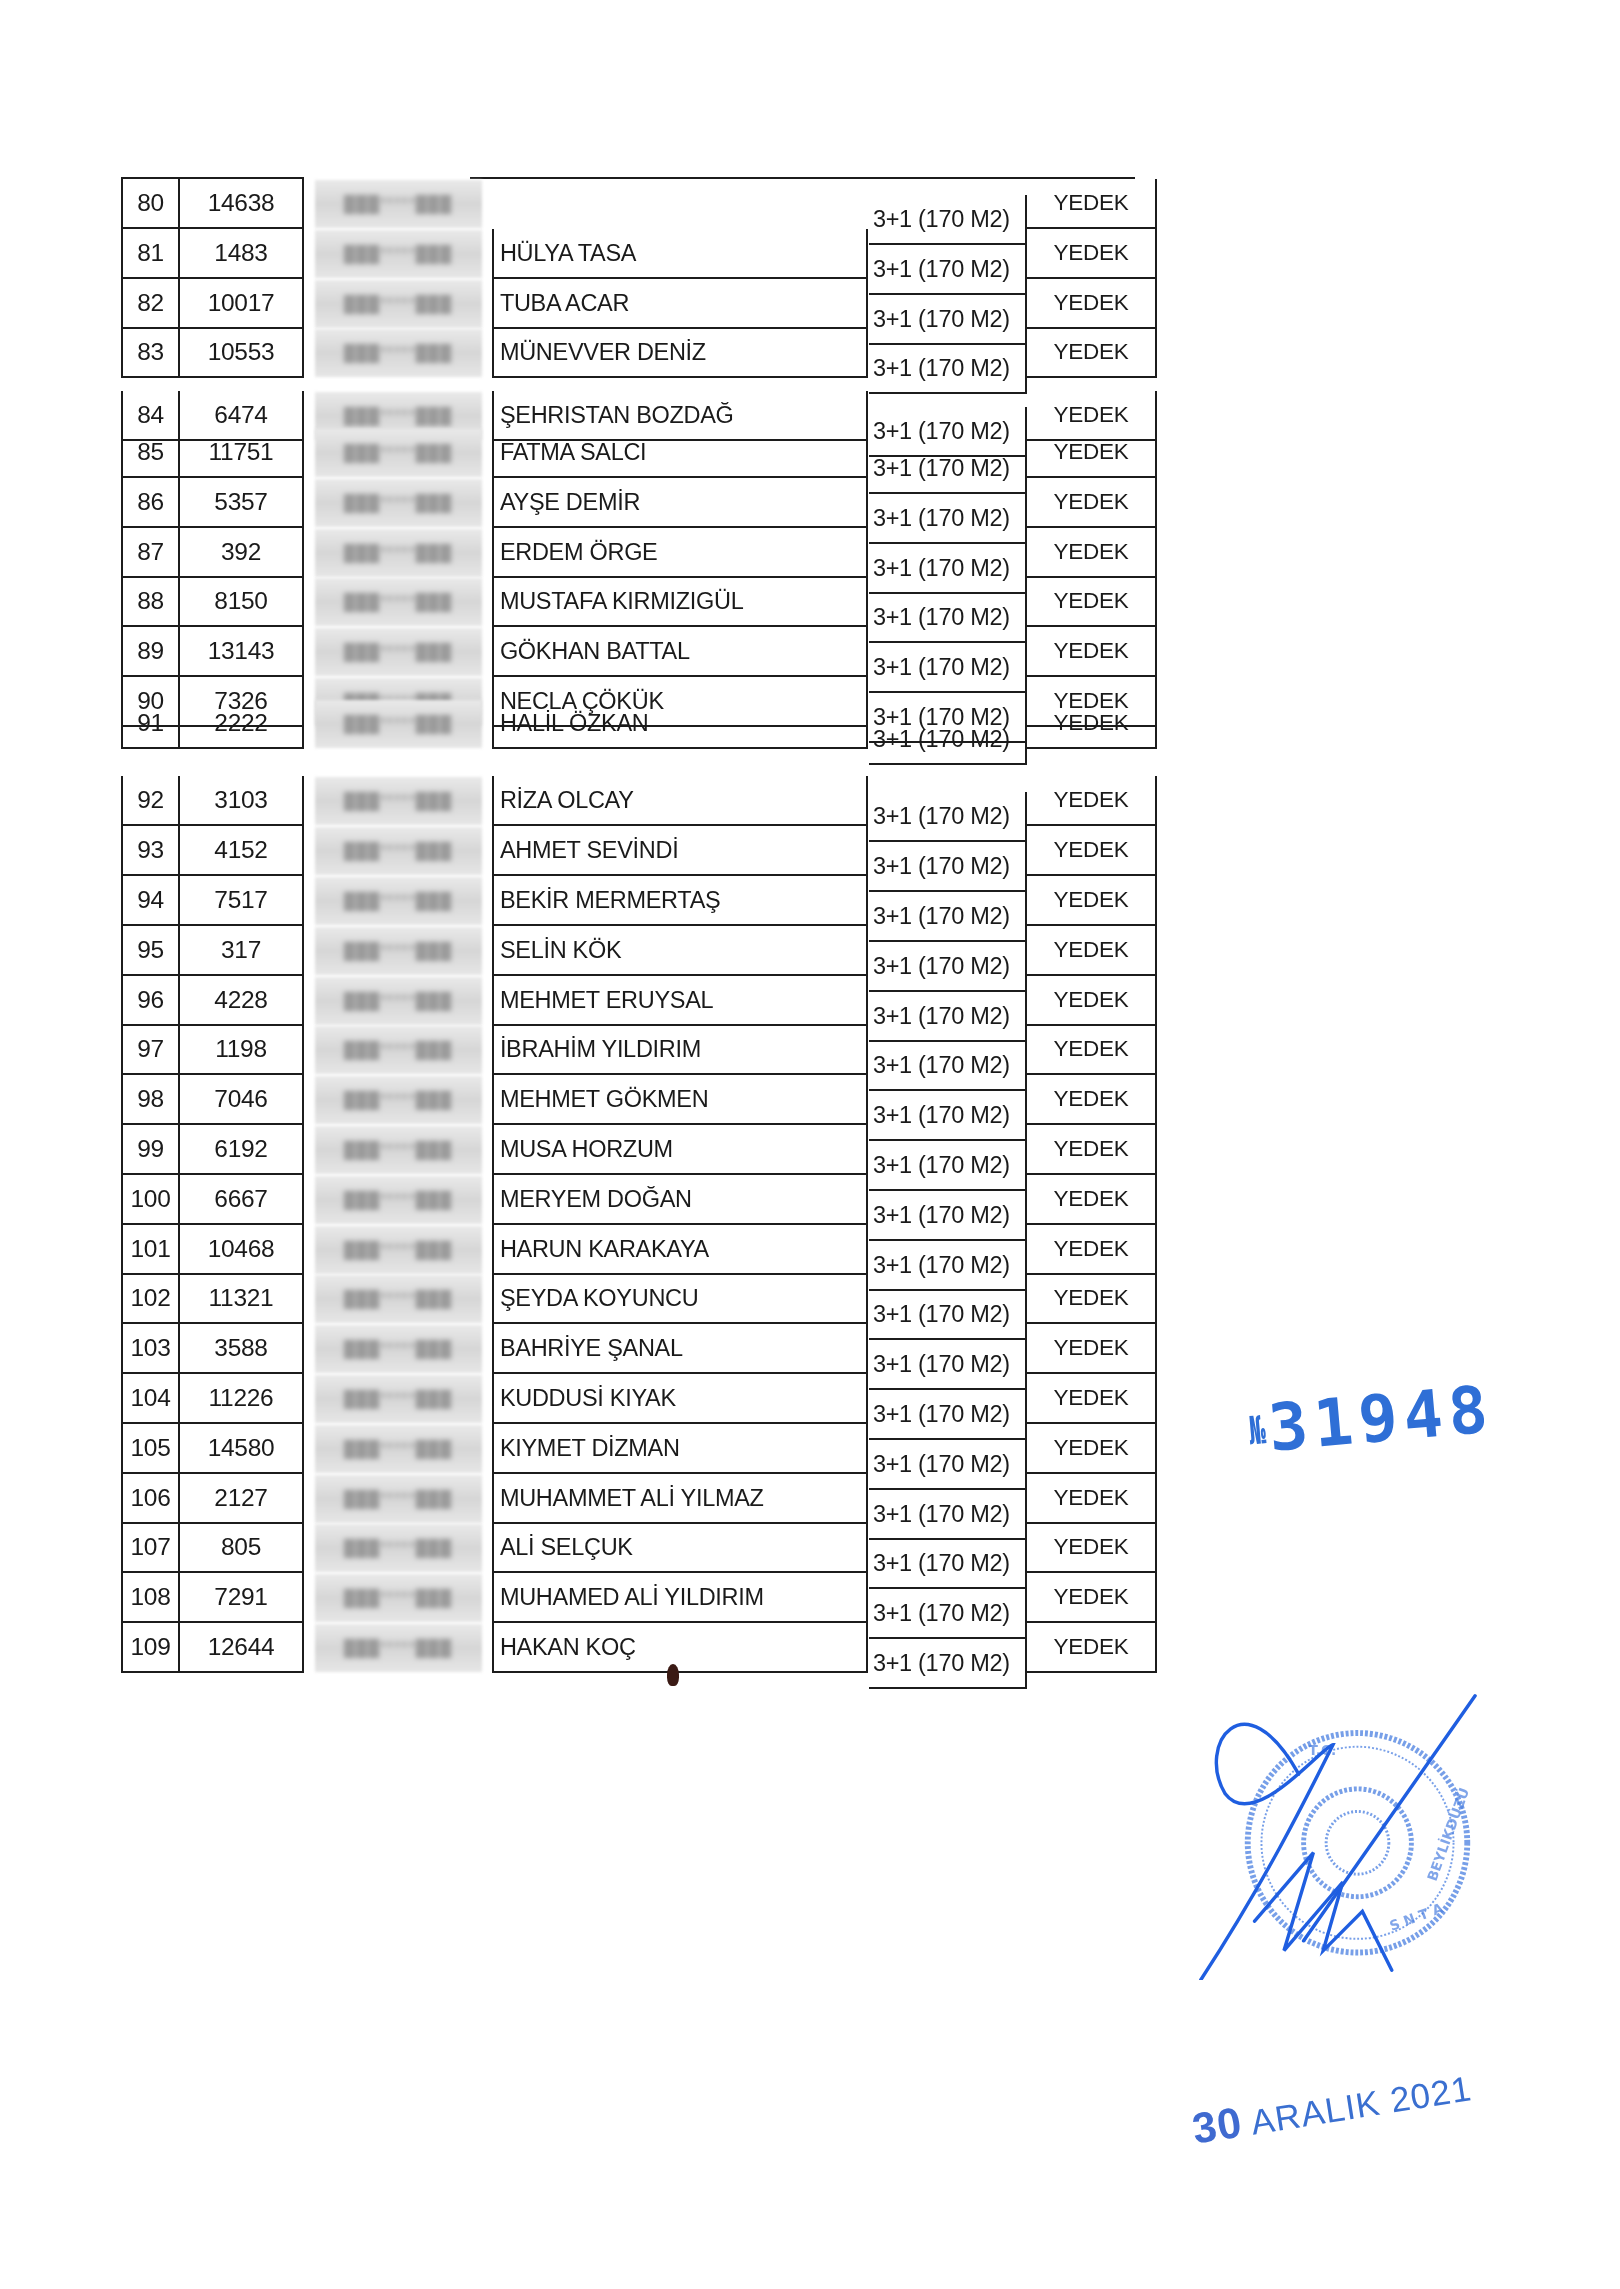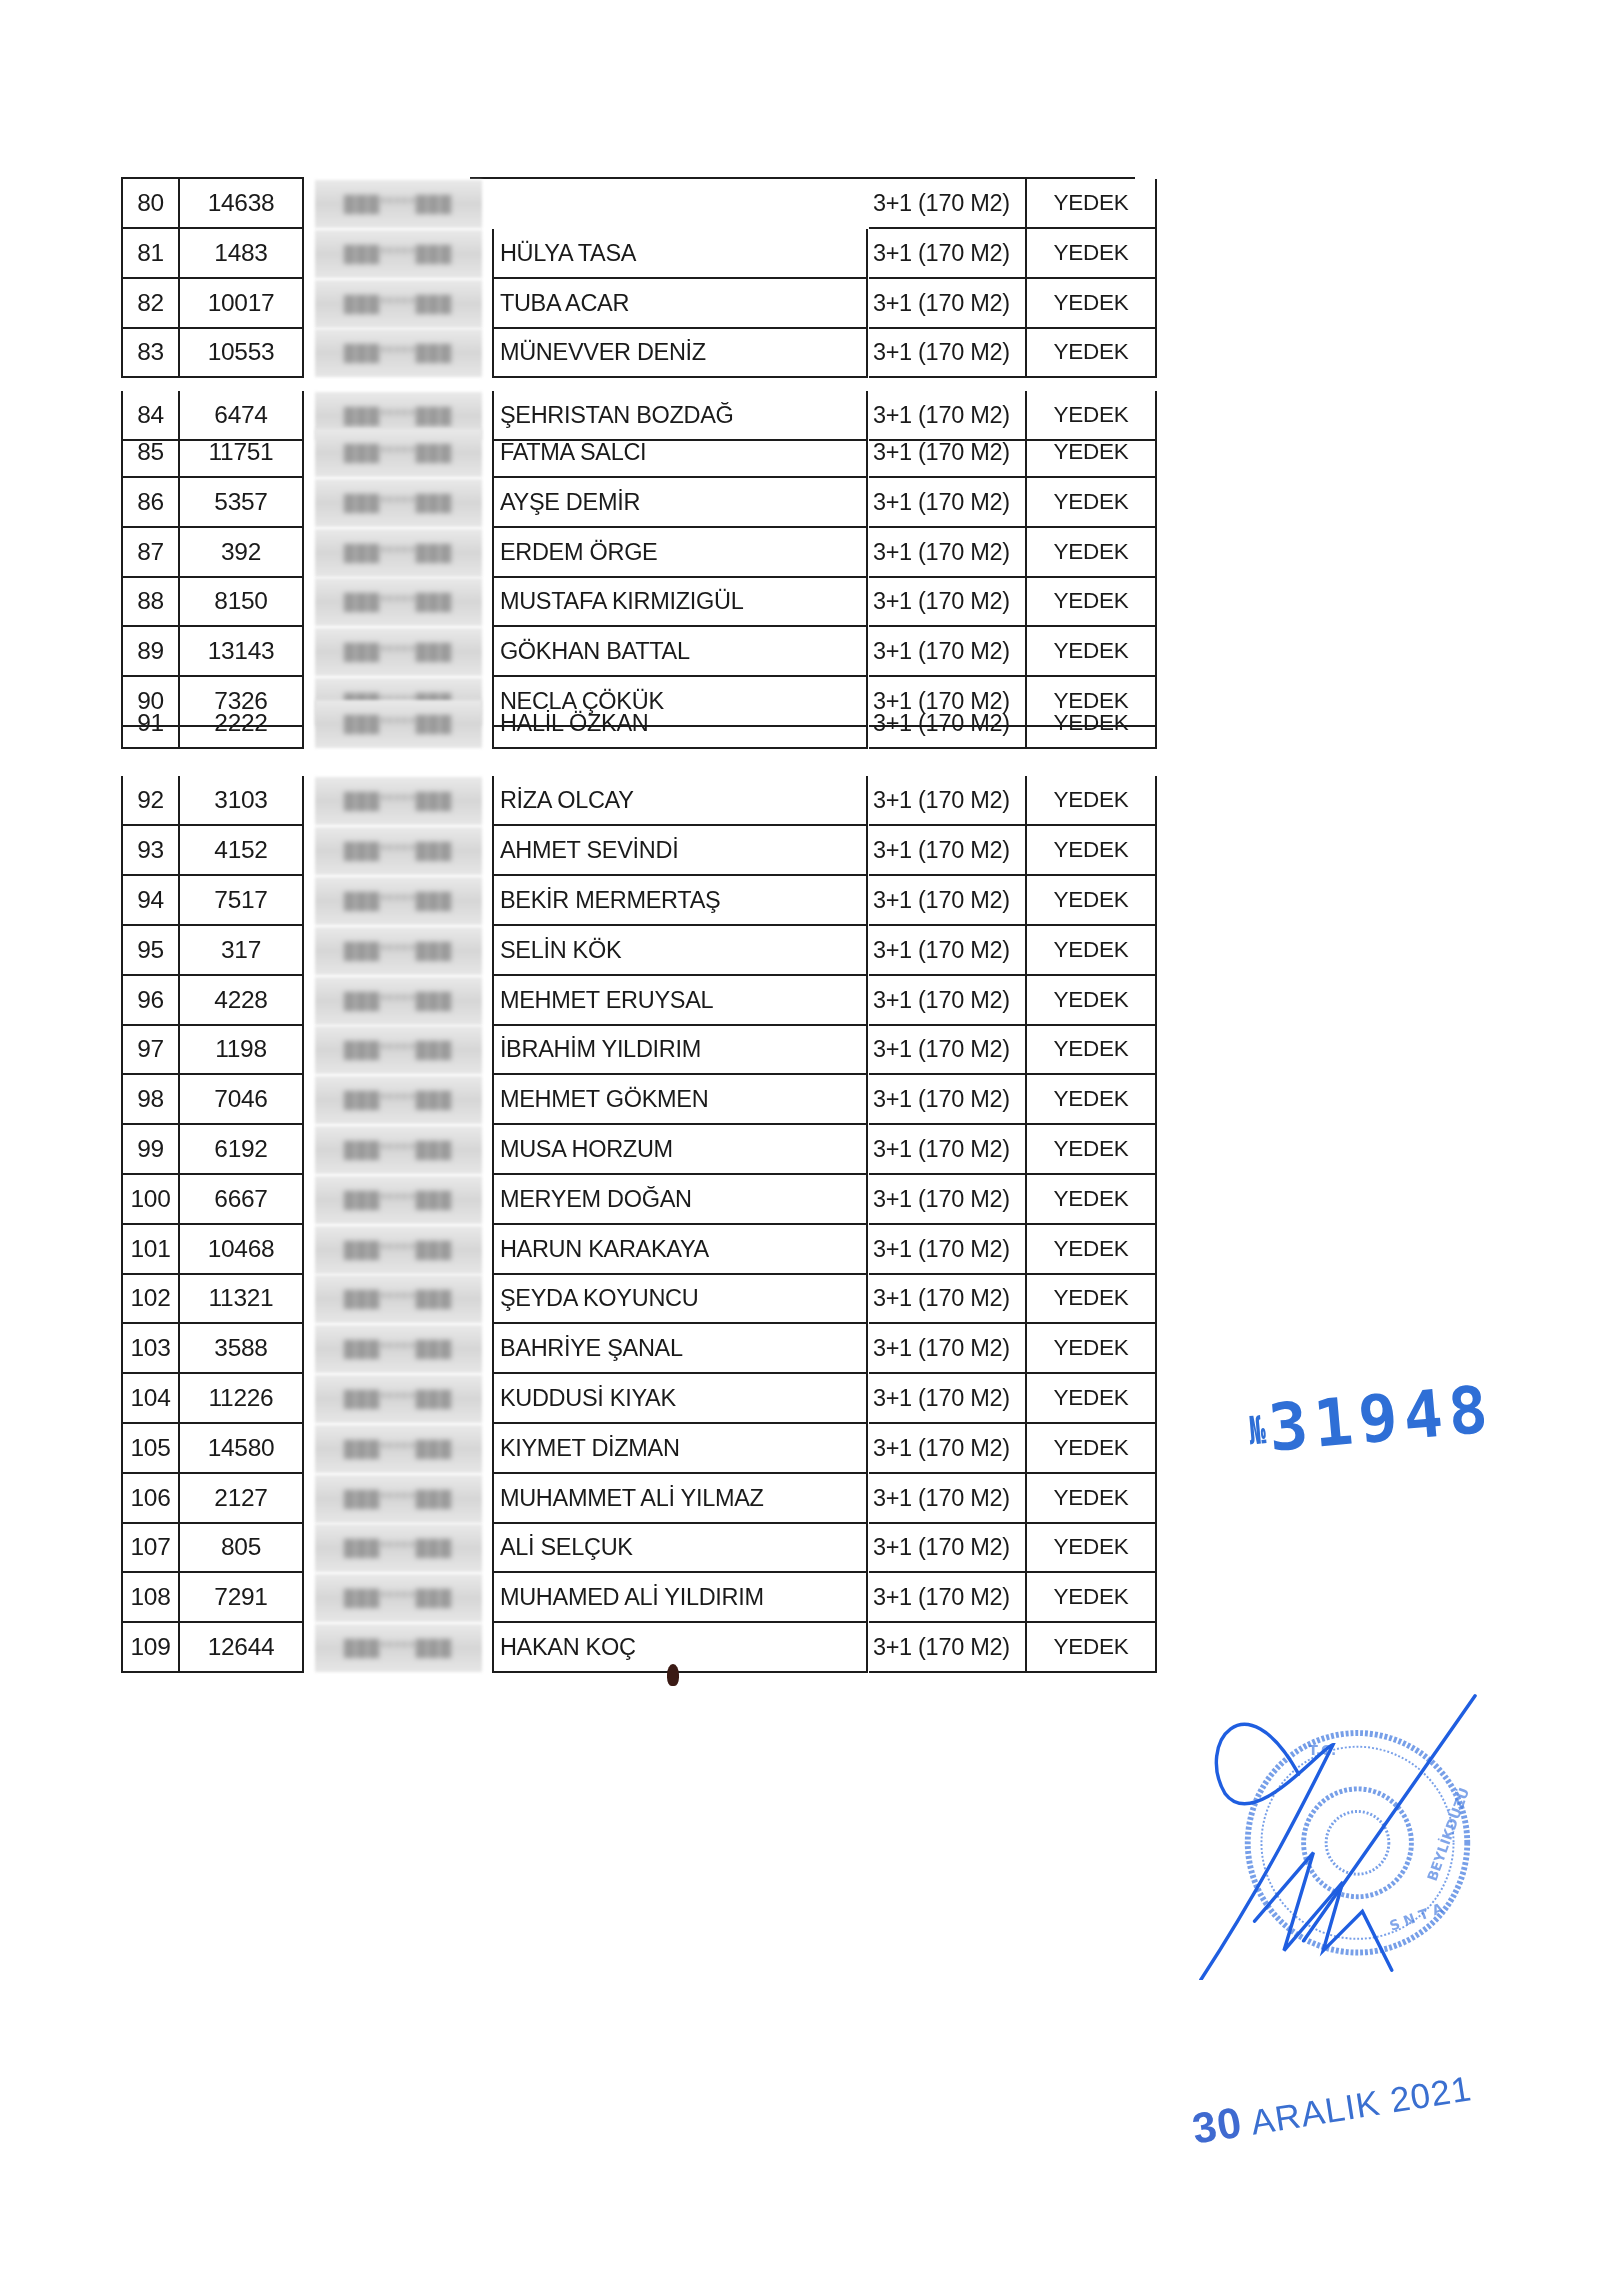--- a/index.html
+++ b/index.html
@@ -14,21 +14,21 @@
   .row { position: absolute; left: 0; height: 50px; width: 1014px; }
   .cell {
     position: absolute; top: 0; height: 50px; box-sizing: border-box;
     display: flex; align-items: center; font-size: 24.5px; letter-spacing: -0.3px;
     border-bottom: 2px solid #1c1c1c;
   }
   .c-no   { left: 0;    width: 59px;  justify-content: center; border-left: 2px solid #1c1c1c; border-right: 2px solid #1c1c1c; }
   .c-app  { left: 59px; width: 124px; justify-content: center; border-right: 2px solid #1c1c1c; }
   .c-id   { left: 183px; width: 188px; justify-content: center; border-bottom: none; }
   .c-name { left: 371px; width: 376px; padding-left: 5.9px; border-left: 2px solid #1c1c1c; border-right: 2px solid #1c1c1c; font-size: 23.5px; }
-  .c-type { left: 748px; width: 158px; padding-left: 3.9px; border-right: 2px solid #1c1c1c; font-size: 23.5px; }
+  .c-type { left: 748px; width: 158px; padding-left: 3.9px; border-right: 2px solid #1c1c1c; font-size: 23.5px; margin-top: 16px; }
   .c-stat { left: 906px; width: 130px; justify-content: center; border-right: 2px solid #1c1c1c; font-size: 22.5px; }
   .idblur {
     width: 167px; height: 48px; background: linear-gradient(180deg,#e9e9e9 0%,#d6d6d6 50%,#e6e6e6 100%);
     filter: blur(1.5px); display:flex; align-items:center; justify-content:center;
   }
   .idblur span { color: #9a9a9a; font-size: 15.7px; filter: blur(2px); letter-spacing: 1px; }
   .top-line { position: absolute; left: 121px; top: 177px; width: 183px; height: 2px; background: #1c1c1c; }
   .top-line2 { position: absolute; left: 470px; top: 177px; width: 665px; height: 2px; background: #1c1c1c; }
 
   .serial {

